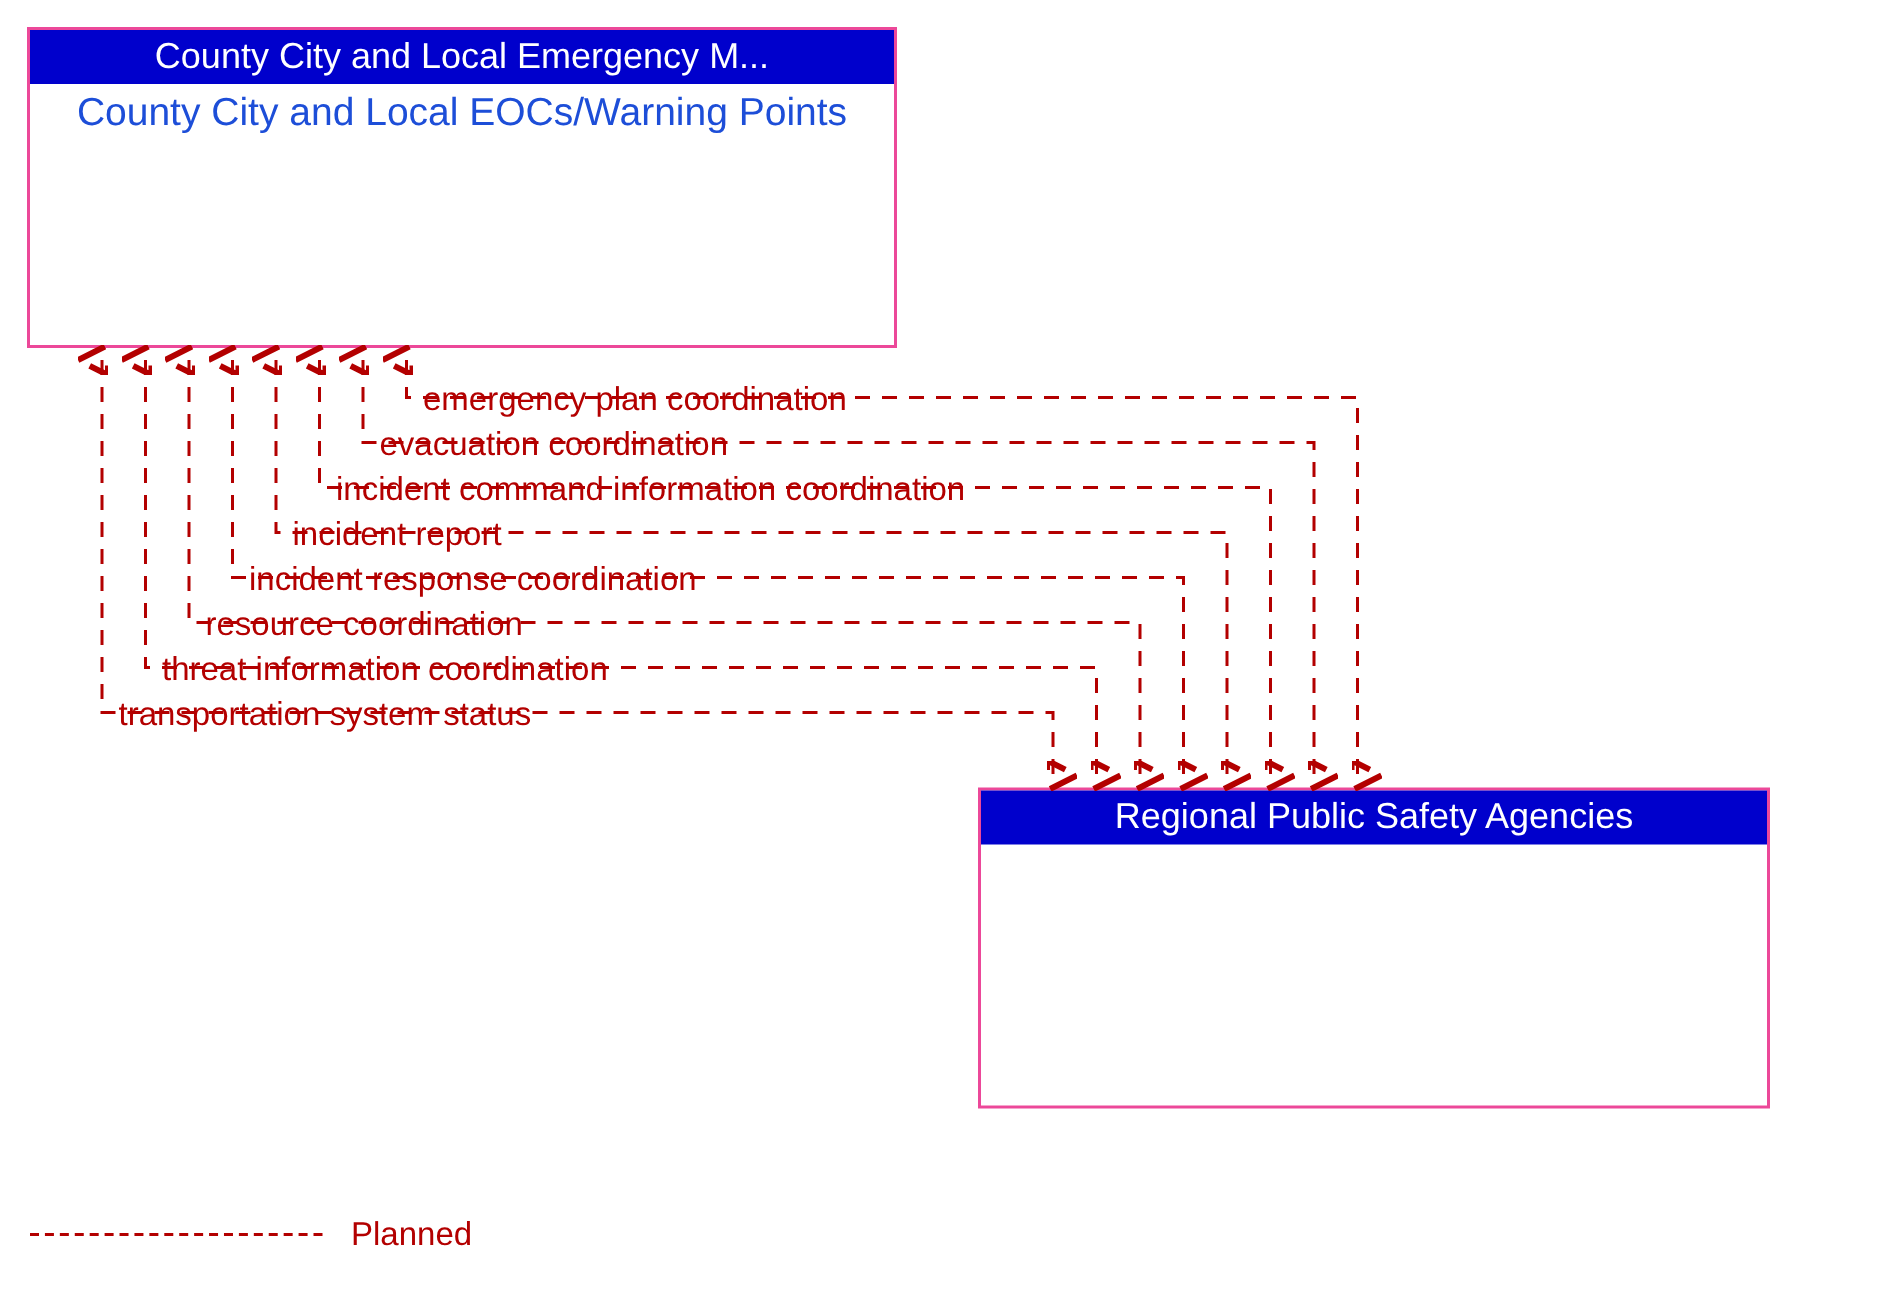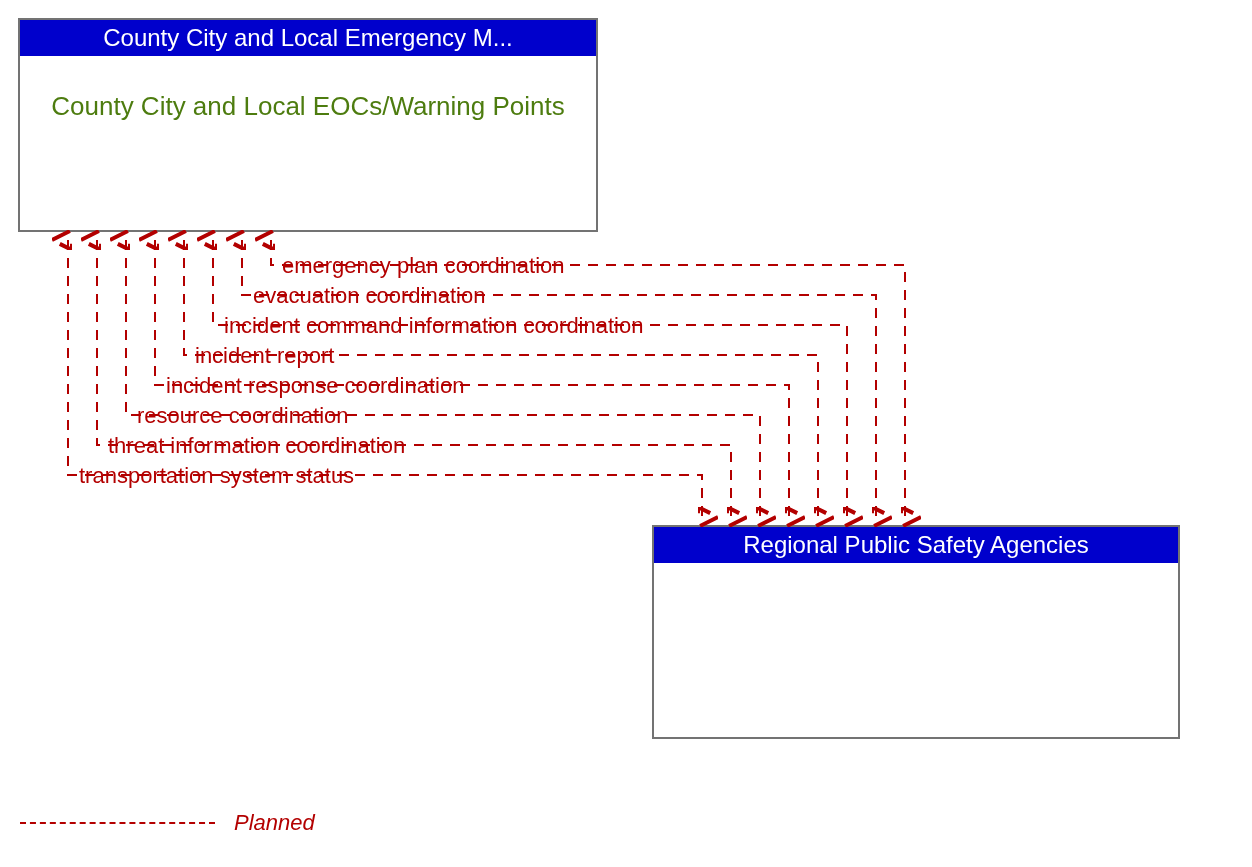--- a/index.html
+++ b/index.html
@@ -1,22 +1,22 @@
 <!DOCTYPE html>
 <html><head>
 <meta charset="utf-8">
 <style>
   * { box-sizing: border-box; margin: 0; padding: 0; }
   html, body { width: 1252px; height: 867px; background: #fff; font-family: Arial, Helvetica, sans-serif; position: relative; }
-  .box { position: absolute; border: 2px solid #737373; background: #fff; }
+  .box { position: absolute; border: 2px solid #ec4899; background: #fff; }
   .box-header { background: #0000cc; color: #fff; font-size: 24px; text-align: center; padding: 4px 6px; white-space: nowrap; overflow: hidden; text-overflow: clip; font-weight: normal; }
-  .box-body { color: #4d7c0f; font-size: 26px; text-align: center; padding: 4px 8px; line-height: 1.15; margin-top: 32px; }
+  .box-body { color: #1d4ed8; font-size: 26px; text-align: center; padding: 4px 8px; line-height: 1.15; }
   .flow-label { position: absolute; color: #b30000; font-size: 22px; background: #fff; white-space: nowrap; padding: 0 2px; }
   .legend-line { position: absolute; border-top: 2px dashed #b30000; }
-  .legend-text { position: absolute; color: #b30000; font-size: 22px; font-style: italic; }
+  .legend-text { position: absolute; color: #b30000; font-size: 22px; }
   svg.flows { position: absolute; top: 0; left: 0; width: 1252px; height: 867px; pointer-events: none; }
   svg.flows path { stroke: #b30000; stroke-width: 2; stroke-dasharray: 10 8; fill: none; }
 </style>
 </head>
 <body>
 
 <div class="box" style="left:18px; top:18px; width:580px; height:214px;">
   <div class="box-header">County City and Local Emergency M...</div>
   <div class="box-body">County City and Local EOCs/Warning Points</div>
 </div>

